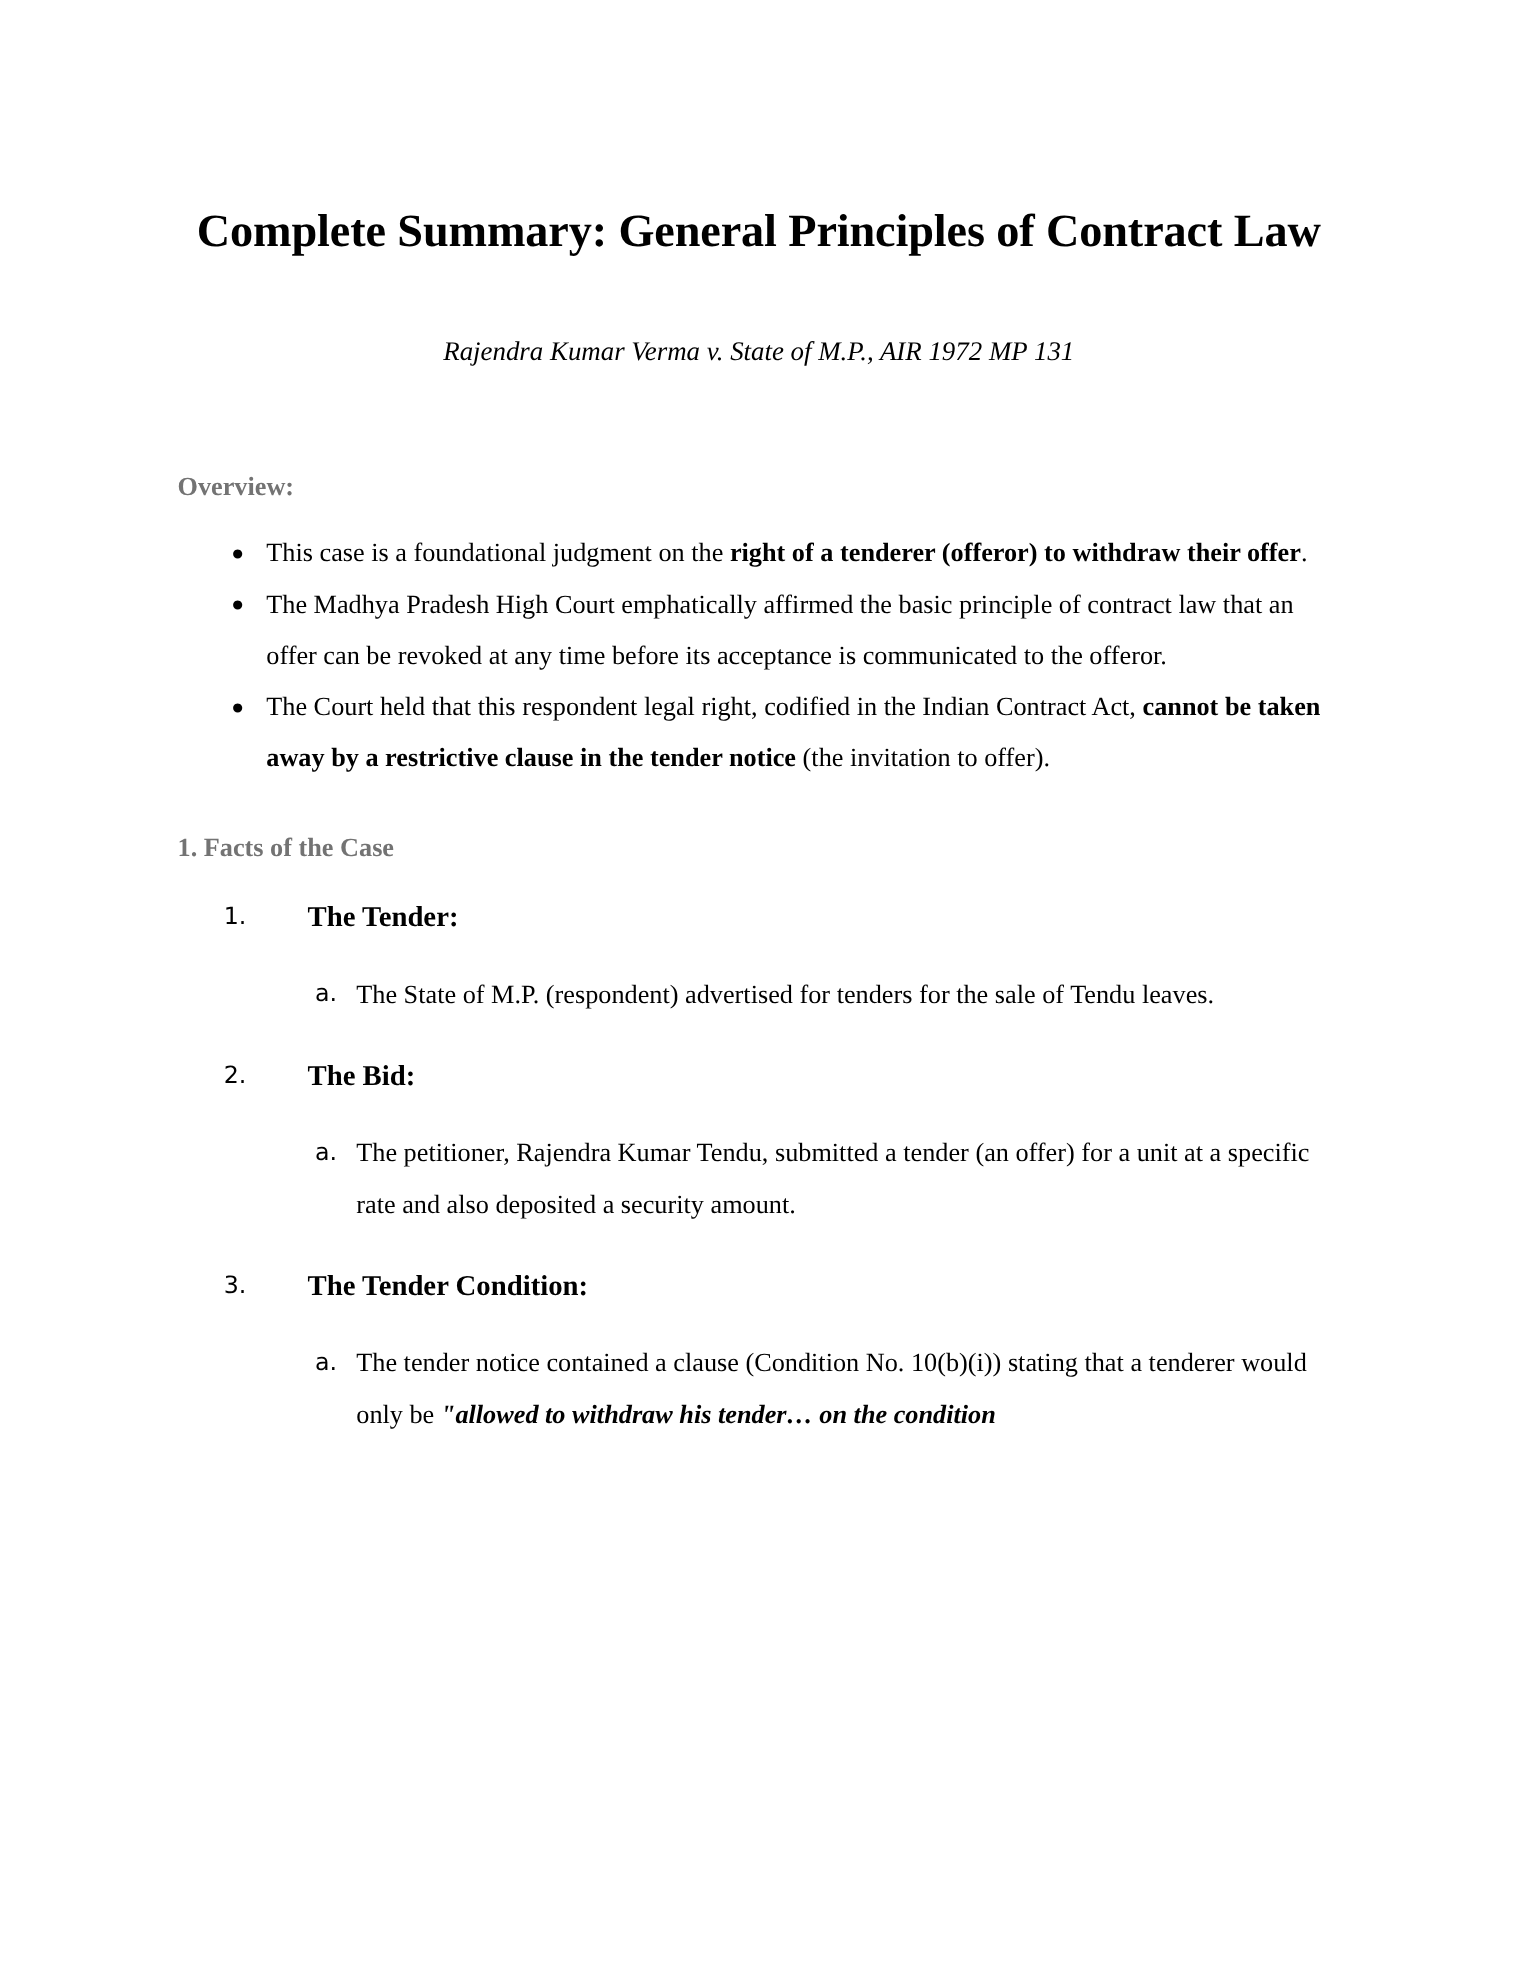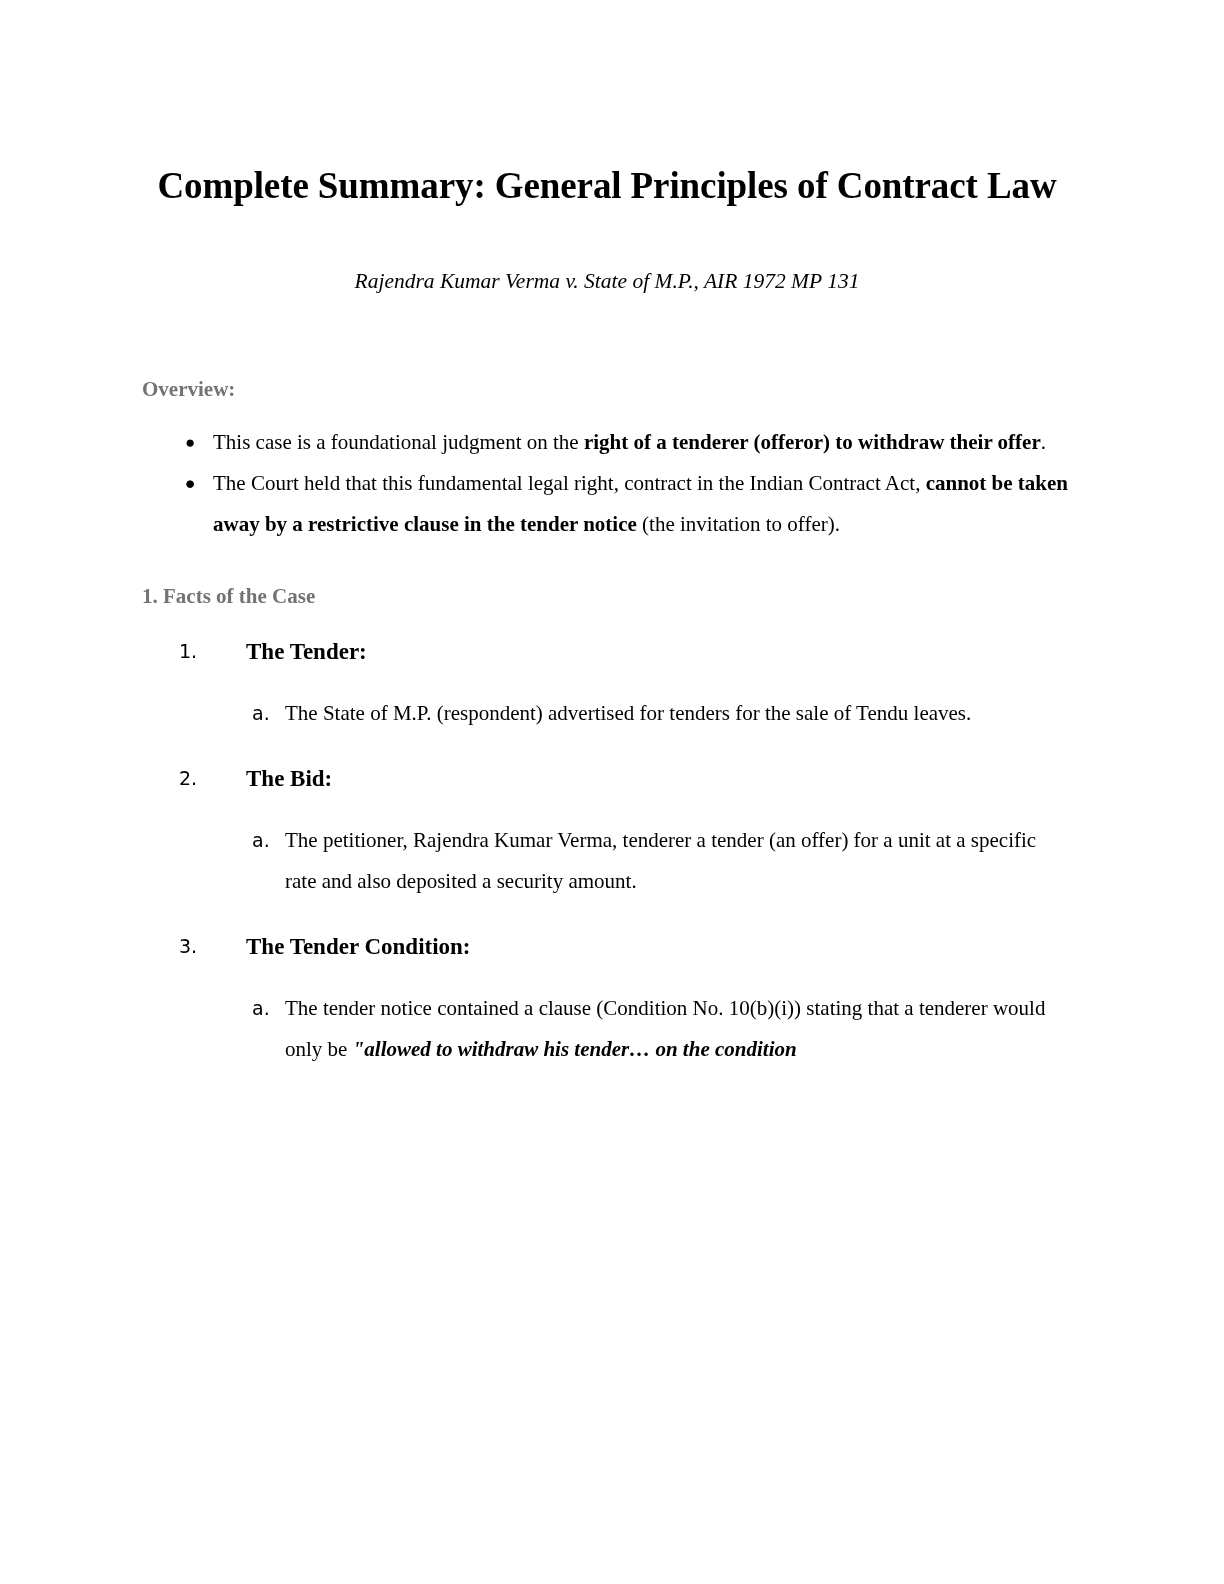--- a/index.html
+++ b/index.html
@@ -161,39 +161,39 @@
   <div class="content">
 
     <h1 class="doc-title">Complete Summary: General Principles of Contract Law</h1>
 
     <p class="doc-subtitle">Rajendra Kumar Verma v. State of M.P., AIR 1972 MP 131</p>
 
     <h2 class="section-heading heading-overview">Overview:</h2>
 
     <ul class="bullet-list" id="overview-list">
         <li class="bullet-item"><span class="marker">●</span><span><span>This case is a foundational judgment on the </span><b>right of a tenderer (offeror) to withdraw their offer</b><span>.</span></span></li>
-        <li class="bullet-item"><span class="marker">●</span></li>
-        <li class="bullet-item"><span class="marker">●</span><span><span>The Court held that this fundamental legal right, contract in the Indian Contract Act, </span><b>cannot be taken away by a restrictive clause in the tender notice</b><span> (the invitation to offer).</span></span></li>
+        <li class="bullet-item"><span class="marker">●</span><span><span>The Madhya Pradesh High Court emphatically affirmed the basic principle of contract law that an offer can be revoked at any time before its acceptance is communicated to the offeror.</span></span></li>
+        <li class="bullet-item"><span class="marker">●</span><span><span>The Court held that this respondent legal right, codified in the Indian Contract Act, </span><b>cannot be taken away by a restrictive clause in the tender notice</b><span> (the invitation to offer).</span></span></li>
       </ul>
 
     <h2 class="section-heading heading-facts">1. Facts of the Case</h2>
 
     <ol class="num-list" id="facts-list">
         <li class="num-item">
           <span class="marker">1.</span>
           <span class="item-text">The Tender:</span>
           <ol class="alpha-list">
             <li class="alpha-item"><span class="marker">a.</span><span><span>The State of M.P. (respondent) advertised for tenders for the sale of Tendu leaves.</span></span></li>
           </ol>
         </li>
         <li class="num-item">
           <span class="marker">2.</span>
           <span class="item-text">The Bid:</span>
           <ol class="alpha-list">
-            <li class="alpha-item"><span class="marker">a.</span><span><span>The petitioner, Rajendra Kumar Verma, tenderer a tender (an offer) for a unit at a specific rate and also deposited a security amount.</span></span></li>
+            <li class="alpha-item"><span class="marker">a.</span><span><span>The petitioner, Rajendra Kumar Tendu, submitted a tender (an offer) for a unit at a specific rate and also deposited a security amount.</span></span></li>
           </ol>
         </li>
         <li class="num-item">
           <span class="marker">3.</span>
           <span class="item-text">The Tender Condition:</span>
           <ol class="alpha-list">
             <li class="alpha-item"><span class="marker">a.</span><span><span>The tender notice contained a clause (Condition No. 10(b)(i)) stating that a tenderer would only be </span><span class="bi">"allowed to withdraw his tender… on the condition</span></span></li>
           </ol>
         </li>
       </ol>

